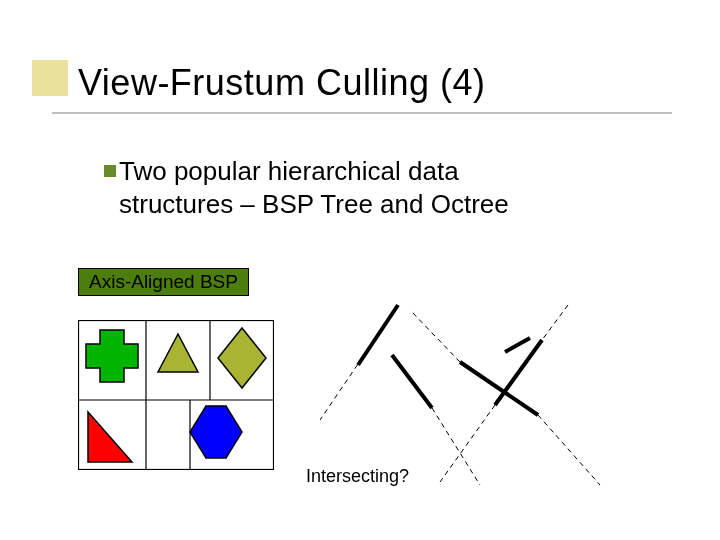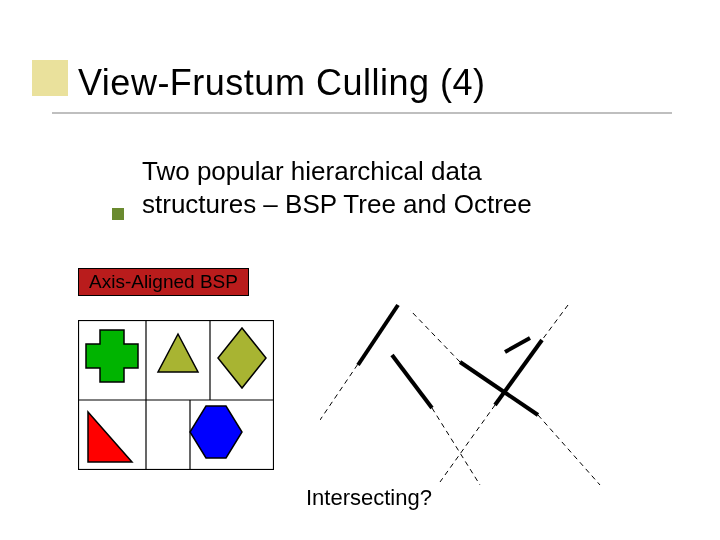--- a/index.html
+++ b/index.html
@@ -38,44 +38,44 @@
   .title-rule {
     position: absolute;
     left: 52px;
     top: 112px;
     width: 620px;
     height: 0;
     border-top: 2px solid #bfbfbf;
   }
   .bullet-row {
     position: absolute;
-    left: 112px;
+    left: 104px;
     top: 155px;
     right: 30px;
     display: flex;
-    align-items: flex-end;
-    gap: 18px;
+    align-items: flex-start;
+    gap: 3px;
   }
   .bullet-glyph {
     width: 12px;
     height: 12px;
     background: #6a8a2f;
     margin-top: 10px;
     flex: none;
   }
   .bullet-text {
     font-size: 26px;
     line-height: 1.25;
   }
   .label-box {
     position: absolute;
     border: 1px solid #000;
     font-size: 19px;
     padding: 2px 10px;
-    background: #b91c1c;
+    background: #4d7c0f;
   }
   .label-left {
     left: 78px;
     top: 268px;
   }
   .label-right {
     left: 330px;
     top: 268px;
   }
   .fig-left {
@@ -88,22 +88,22 @@
   .fig-right {
     position: absolute;
     left: 320px;
     top: 300px;
     width: 300px;
     height: 190px;
   }
   .caption {
     position: absolute;
     left: 306px;
-    top: 485px;
-    font-size: 22px;
+    top: 466px;
+    font-size: 18px;
   }
 </style>
 </head>
 <body>
 
 <div class="slide">
 
   <div class="accent-square"></div>
 
   <div class="title">View-Frustum Culling (4)</div>

